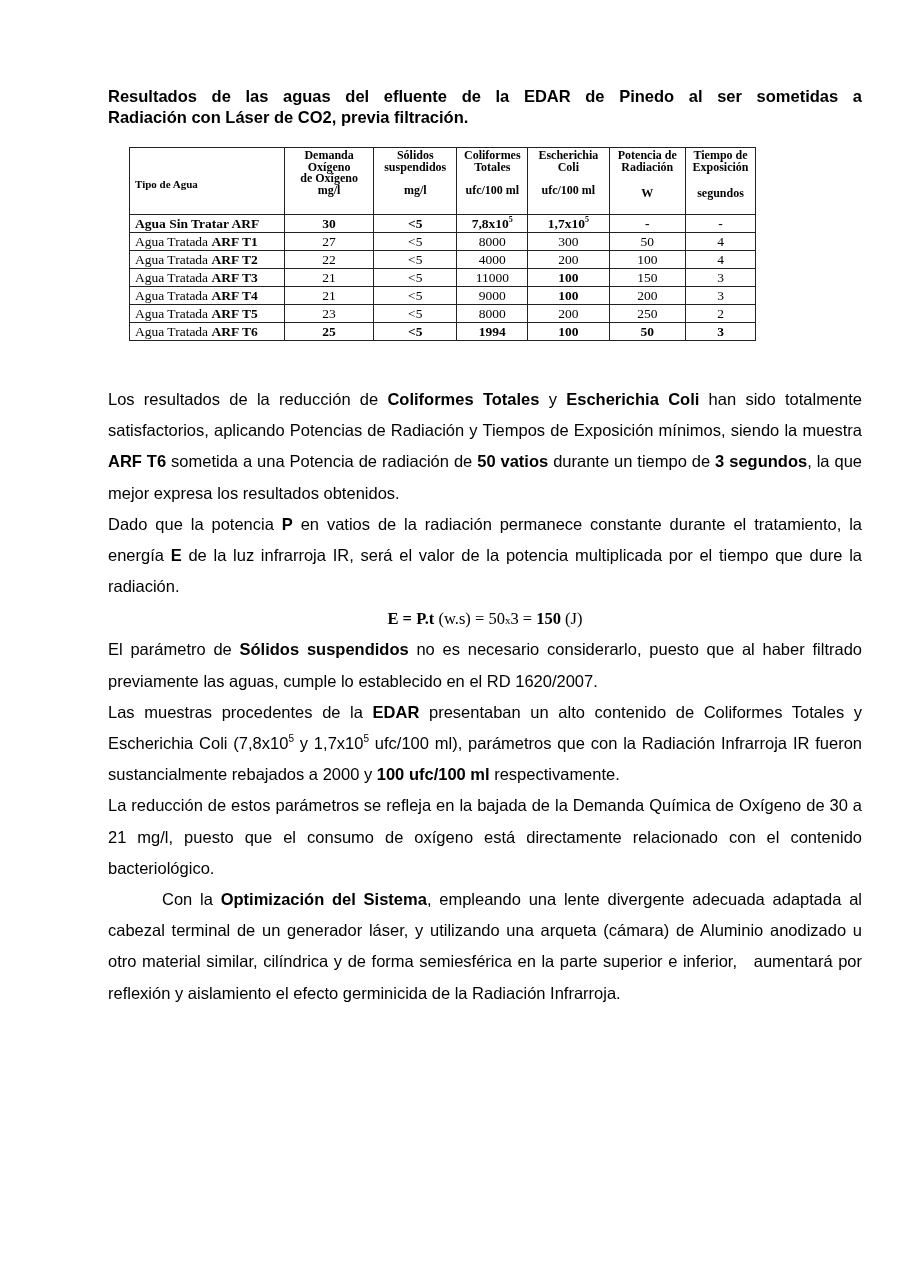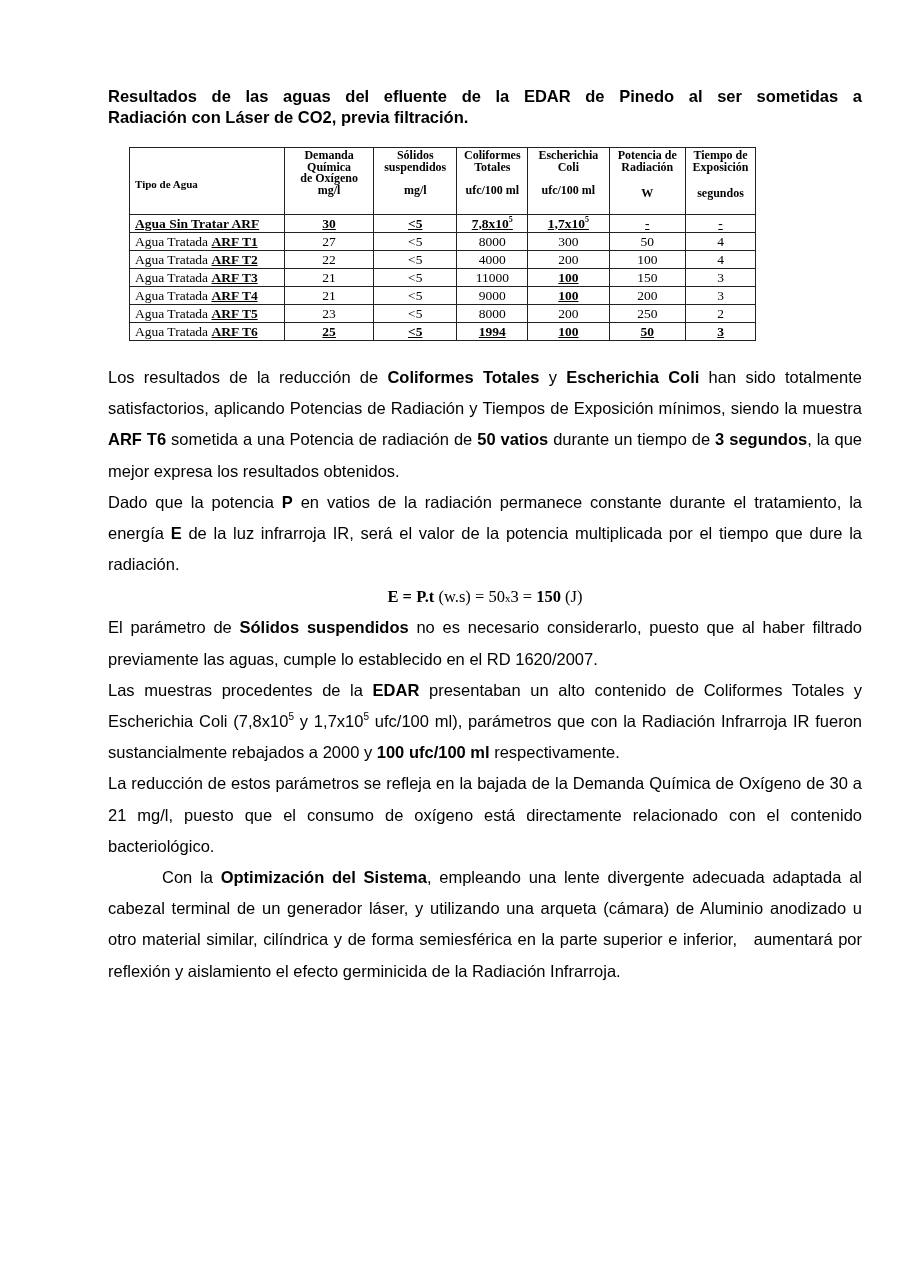--- a/index.html
+++ b/index.html
@@ -30,27 +30,28 @@
     height: 17px;
   }
   table.results th {
     font-size: 12px; line-height: 11.5px; font-weight: bold; vertical-align: top;
     height: 58px; padding-top: 2px;
   }
   table.results th.tipo {
     text-align: left; font-size: 11px; vertical-align: middle; padding-left: 5px; padding-top: 8px;
   }
   table.results td.name { text-align: left; padding-left: 5px; white-space: nowrap; }
-  .b { font-weight: bold; text-decoration: underline; }
+  .b { font-weight: bold; }
   sup { font-size: 8px; line-height: 0; vertical-align: 6px; }
 
   .body {
     position: absolute; left: 108px; width: 754px;
     font-family: "Liberation Sans", sans-serif; font-size: 16.5px; line-height: 31.2px;
     text-align: justify;
+    margin-top: 22px;
   }
   .body p { margin: 0; }
   .body .center { text-align: center; line-height: 27px; }
   .body .indent { text-indent: 54px; }
   .body sup { font-size: 10px; vertical-align: 7px; }
 </style>
 </head>
 <body>
 
 <div class="page">
@@ -68,21 +69,21 @@
         <col style="width:74px">
         <col style="width:86px">
         <col style="width:82px">
         <col style="width:73px">
     </colgroup>
     <thead>
       <tr>
         <th class="tipo">Tipo de Agua</th>
         <th>
           <span>Demanda</span><br>
-          <span>Química</span><br>
+          <span>Oxígeno</span><br>
           <span>de Oxígeno</span><br>
           <span>mg/l</span>
         </th>
         <th>
           <span>Sólidos</span><br>
           <span>suspendidos</span><br><br>
           <span>mg/l</span>
         </th>
         <th>
           <span>Coliformes</span><br>

